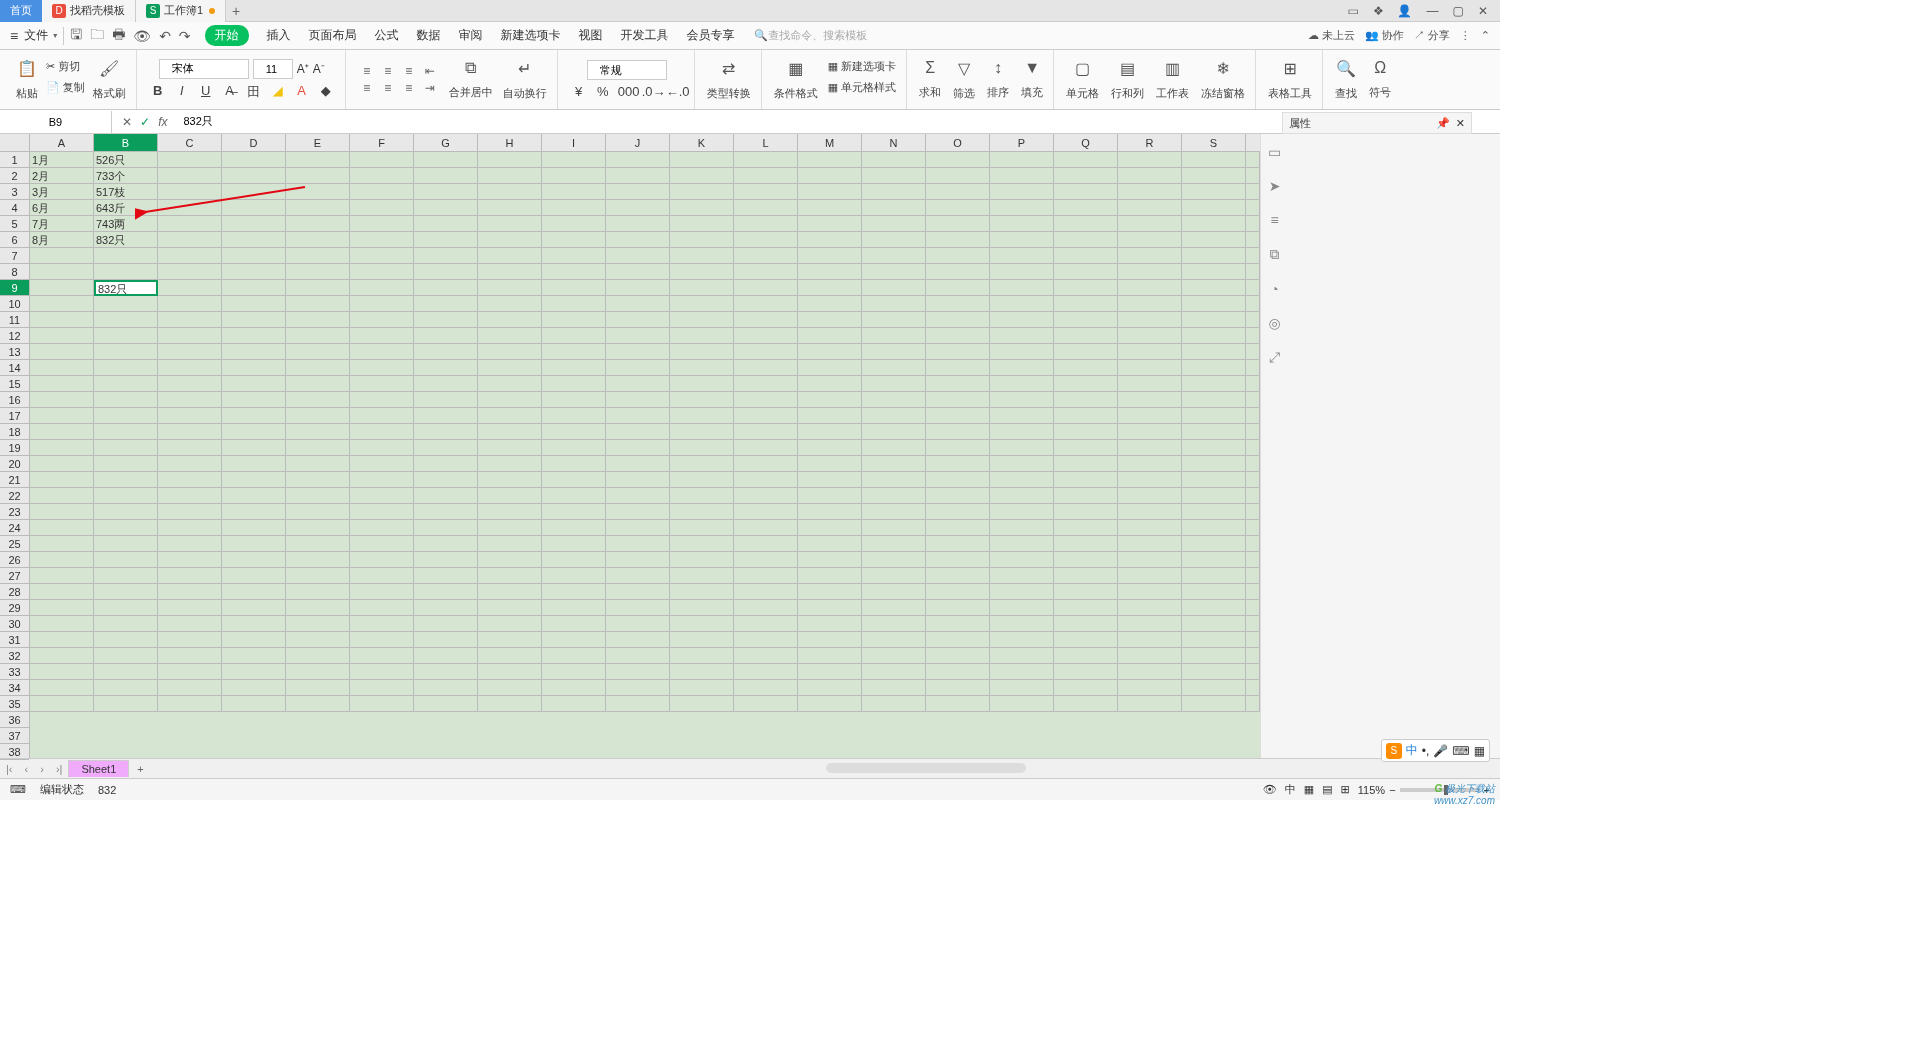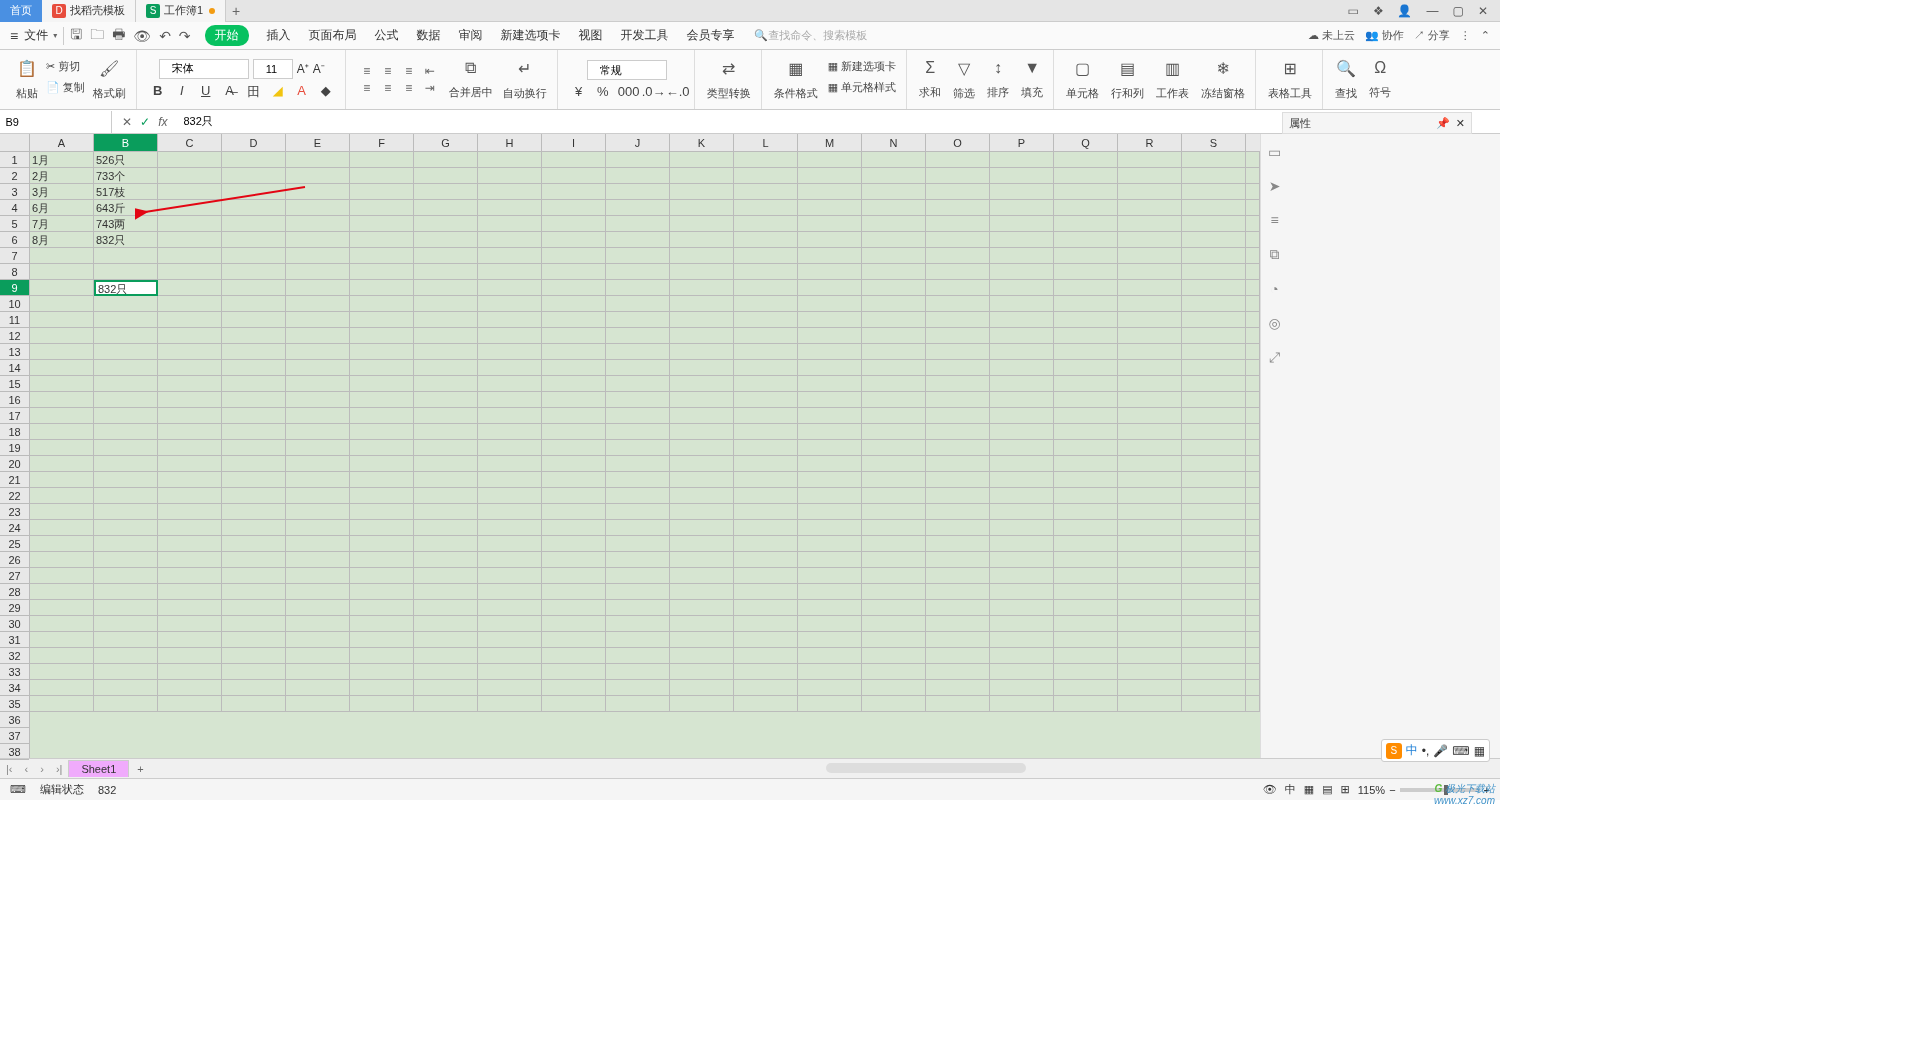--- a/index.html
+++ b/index.html
@@ -38,21 +38,21 @@
 .font-sel input { width:90px; height:20px; font-size:11px; padding:0 12px; border:1px solid #ccc; }
 .font-sel .size { width:40px; }
 .btn-row { display:flex; gap:6px; margin-top:4px; }
 .btn-row span { width:18px; text-align:center; font-size:13px; color:#444; cursor:pointer; }
 .align-grid { display:grid; grid-template-columns:repeat(4,18px); gap:3px; }
 .align-grid span { font-size:12px; color:#666; text-align:center; }
 .drop { font-size:8px; color:#666; margin-left:1px; }
 
 .formula-bar { height:24px; display:flex; align-items:center; border-bottom:1px solid #ccc; }
 .name-box { width:112px; height:22px; border-right:1px solid #ccc; display:flex; align-items:center; justify-content:center; font-size:11px; }
-.name-box input { width:100px; border:none; font-size:11px; }
+.name-box input { width:100px; border:none; text-align:center; font-size:11px; }
 .fb-btns { display:flex; gap:8px; padding:0 10px; align-items:center; }
 .fb-btns span { font-size:12px; color:#666; cursor:pointer; }
 .fx { font-style:italic; font-size:11px; }
 .formula-input { flex:1; border:none; font-size:11px; padding:0 6px; }
 
 .sheet-area { position:relative; display:flex; height:624px; }
 .row-headers { width:30px; background:#e8e8e8; border-right:1px solid #bbb; }
 .col-headers { height:18px; display:flex; background:#e8e8e8; border-bottom:1px solid #bbb; }
 .corner { width:30px; height:18px; background:#e8e8e8; border-right:1px solid #bbb; border-bottom:1px solid #bbb; }
 .ch { border-right:1px solid #bbb; text-align:center; font-size:11px; color:#333; line-height:18px; }

